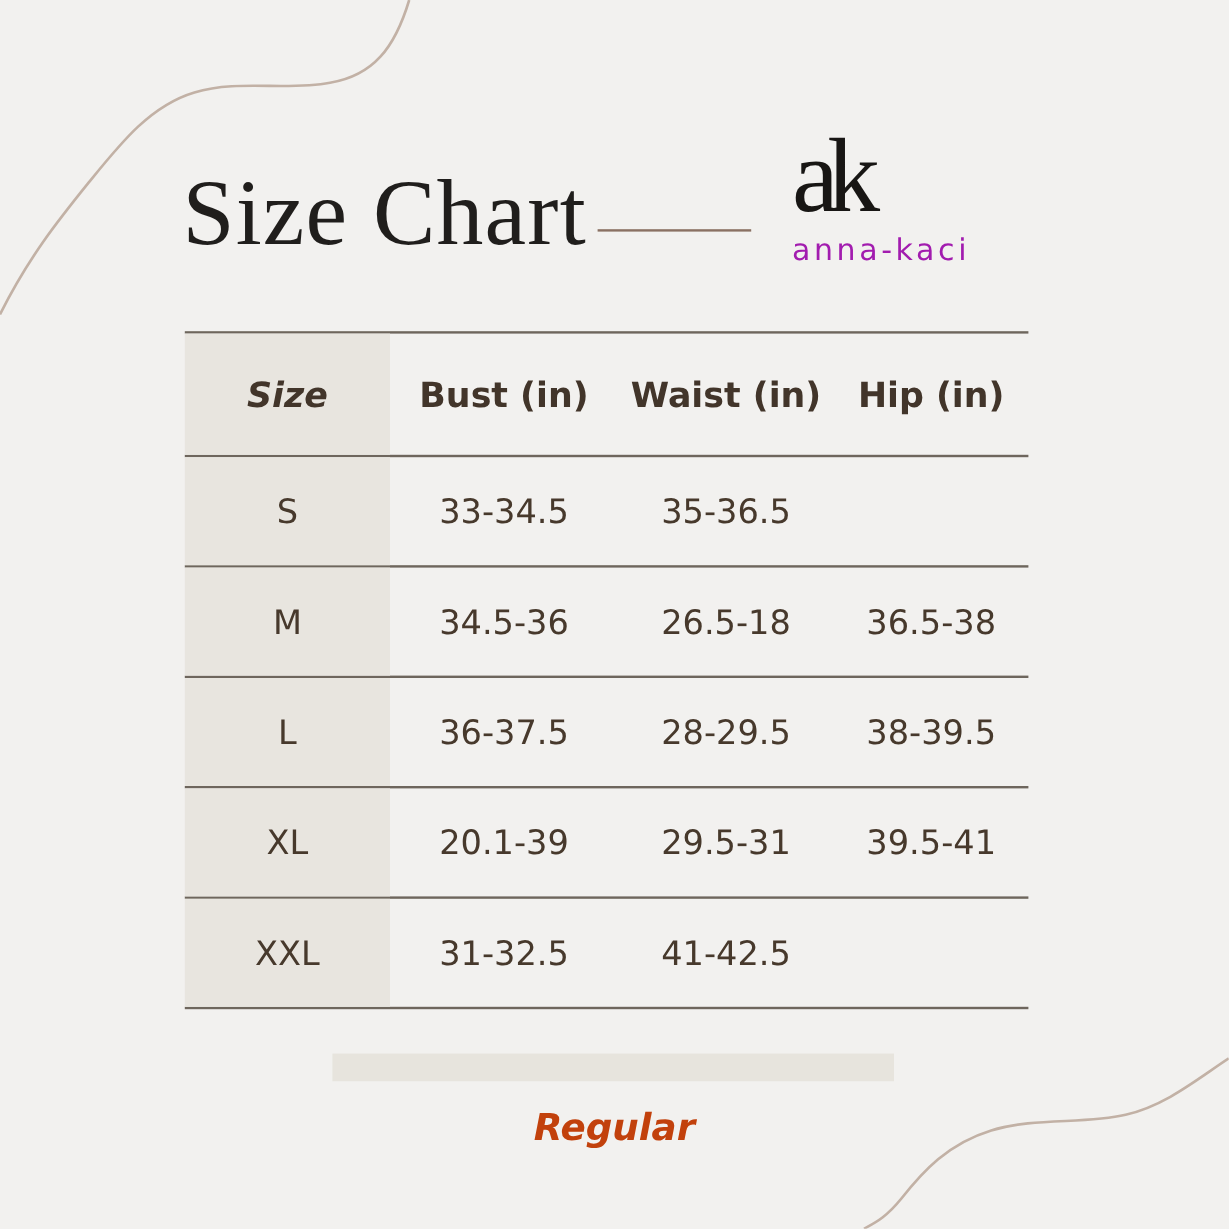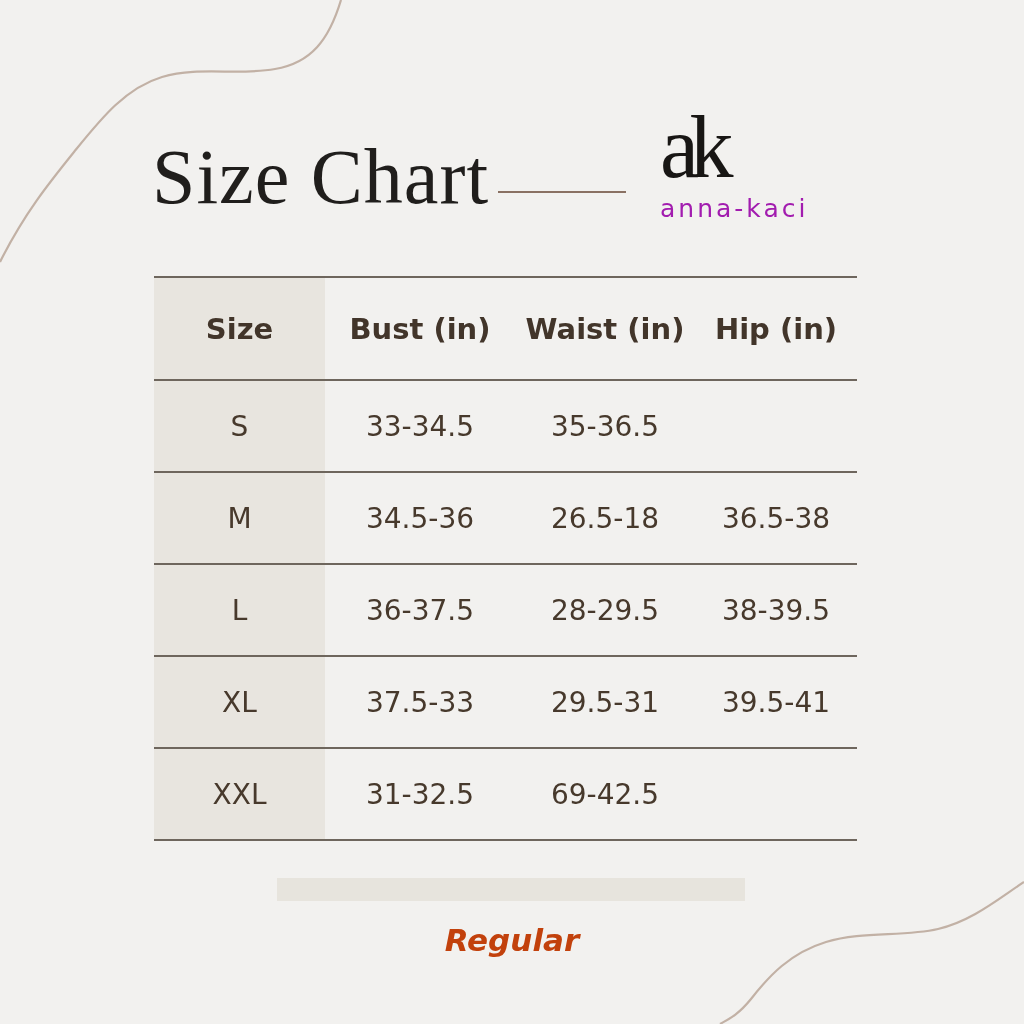--- a/index.html
+++ b/index.html
@@ -63,21 +63,21 @@
     border-bottom:2px solid var(--table-line);
   }
   .trow.header{height:103px;}
   .trow.data{height:92px;}
   .cell{
     display:flex;align-items:center;justify-content:center;
     font-size:28px;color:var(--text-brown);
   }
   .cell.c1{background:var(--panel);}
   .cell.head{font-weight:bold;font-size:29px;color:var(--header-brown);}
-  .cell.size-head{}
+  .cell.size-head{font-style:italic;}
 
   
   .footer-bar{
     position:absolute;left:277px;top:878px;width:468px;height:23px;
     background:var(--footer-bar);
   }
   .fit-label{
     position:absolute;left:0;top:922px;width:1024px;text-align:center;
     font-size:31px;font-weight:bold;font-style:italic;color:#c2410c;
   }
@@ -126,29 +126,29 @@
 
     <div class="trow data">
       <div class="cell c1">L</div>
       <div class="cell">36-37.5</div>
       <div class="cell">28-29.5</div>
       <div class="cell">38-39.5</div>
     </div>
 
     <div class="trow data">
       <div class="cell c1">XL</div>
-      <div class="cell">37.5-33</div>
+      <div class="cell">20.1-39</div>
       <div class="cell">29.5-31</div>
       <div class="cell">39.5-41</div>
     </div>
 
     <div class="trow data">
       <div class="cell c1">XXL</div>
       <div class="cell">31-32.5</div>
-      <div class="cell">69-42.5</div>
+      <div class="cell">41-42.5</div>
     </div>
 
   </div>
 
   <div class="footer-bar"></div>
   <div class="fit-label">Regular</div>
 
 </div>
 
 </body></html>

